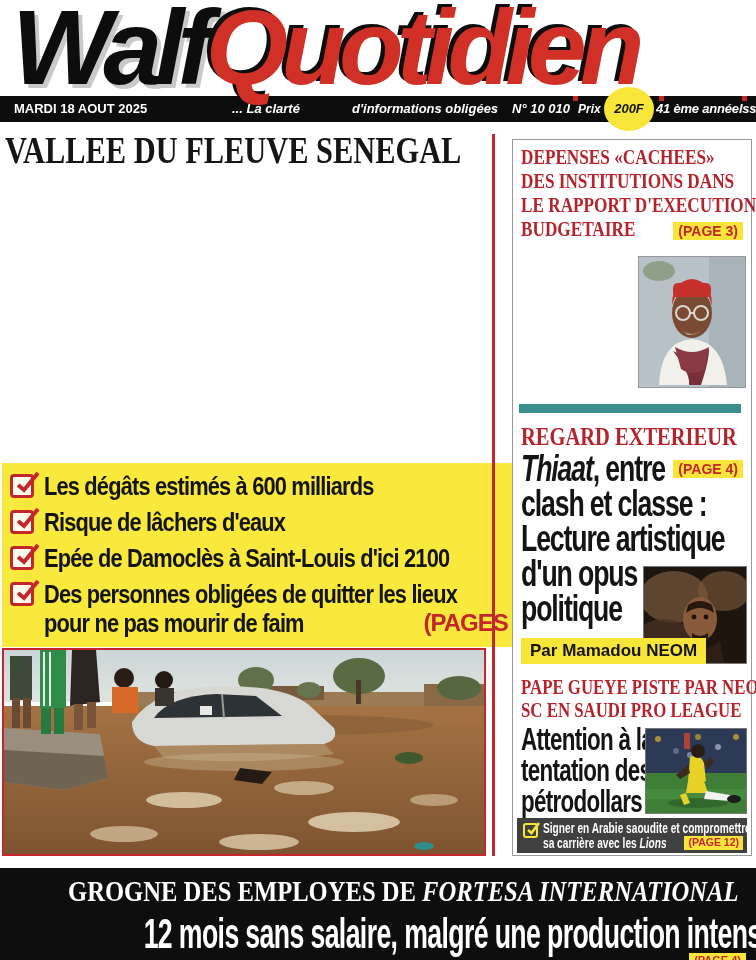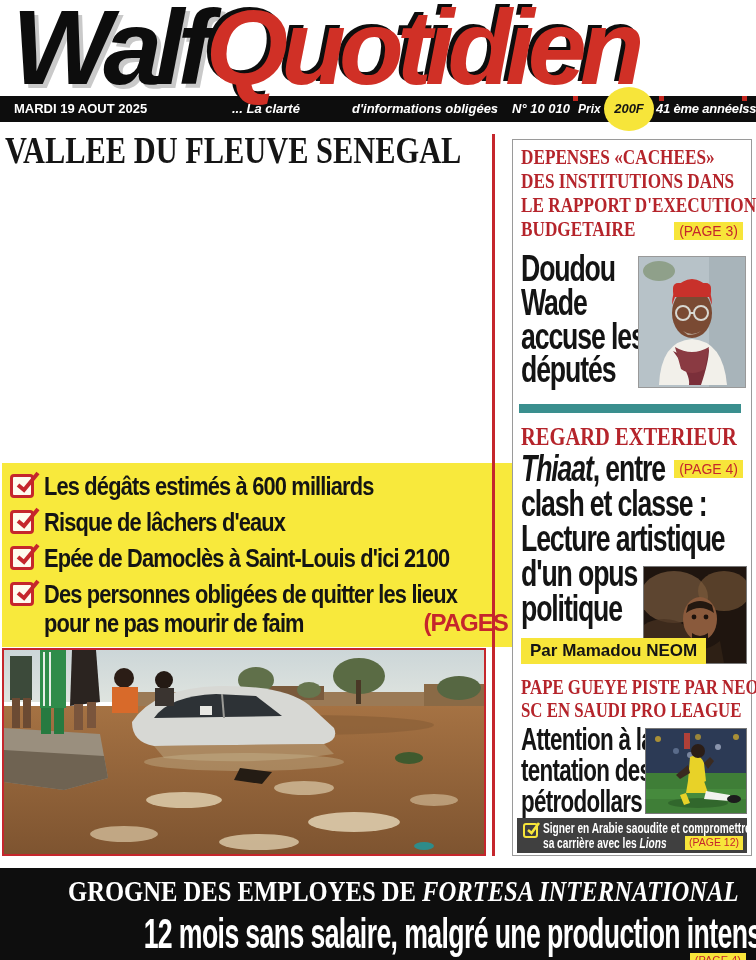--- a/index.html
+++ b/index.html
@@ -1,20 +1,20 @@
 <!DOCTYPE html>
 <html><head>
 <meta charset="utf-8">
 <style>
   html,body{margin:0;padding:0;background:#e8e8e8;}
   .page{position:relative;width:756px;height:960px;background:#ffffff;overflow:hidden;
         font-family:"Liberation Sans",sans-serif;color:#111;}
   
   .cx{display:block;white-space:nowrap;transform:scaleX(var(--sx,0.85));transform-origin:left center;}
-  .chip{display:inline-block;background:#f7e53a;color:#c5262c;font-weight:normal;font-style:normal;
+  .chip{display:inline-block;background:#f7e53a;color:#c5262c;font-weight:bold;font-style:normal;
         padding:0 5px;line-height:1.3;}
   
   .masthead{position:absolute;top:0;left:0;width:756px;height:136px;}
   .mast-title{position:absolute;top:-16px;left:12px;font-size:106px;font-weight:bold;font-style:italic;
               letter-spacing:-7px;white-space:nowrap;z-index:3;line-height:1.2;}
   .mast-title .walf{color:#0d0d0d;text-shadow:4px 4px 0 #c9c9c9;}
   .mast-title .quotidien{color:#d03026;text-shadow:-4px -3px 0 #0d0d0d;}
   .mast-bar{position:absolute;top:96px;left:0;width:756px;height:26px;background:#0d0d0d;z-index:2;}
   .mast-bar span{position:absolute;color:#fff;font-weight:bold;font-size:13px;line-height:26px;white-space:nowrap;}
   .bar-date{left:14px;}
@@ -94,21 +94,21 @@
 </head>
 <body>
 
 <div class="page">
 
   <header class="masthead">
     <div class="mast-title">
       <span class="walf">Walf</span><span class="quotidien">Quotidien</span>
     </div>
     <div class="mast-bar">
-      <span class="bar-date">MARDI 19 AOUT 2025</span>
+      <span class="bar-date">MARDI 18 AOUT 2025</span>
       <span class="bar-claim1">... La clarté</span>
       <span class="bar-claim2">d'informations obligées</span>
       <span class="bar-issue"><span style="position:static">N° 10 010</span><span class="redsq"></span></span>
       <span class="bar-prix">Prix</span>
       <span class="bar-year"><span class="redsq"></span><span style="position:static">41 ème année</span><span class="redsq"></span><span style="position:static">Issn 0850 6000</span></span>
       <span class="price-circle"><span>200F</span></span>
     </div>
   </header>
 
   <div class="lead-kicker cx">VALLEE DU FLEUVE SENEGAL</div>
@@ -228,26 +228,20 @@
   <aside class="sidebar">
 
     <div class="sb-kicker s1-kicker">
       <span class="cx">DEPENSES «CACHEES»</span>
       <span class="cx">DES INSTITUTIONS DANS</span>
       <span class="cx">LE RAPPORT D'EXECUTION</span>
       <span class="cx">BUDGETAIRE</span>
     </div>
     <span class="chip s1-chip">(PAGE 3)</span>
 
-    <div class="s1-head">
-      <span class="cx">Doudou</span>
-      <span class="cx">Wade</span>
-      <span class="cx">accuse les</span>
-      <span class="cx">députés</span>
-    </div>
 
     <div class="s1-photo">
       <svg viewBox="0 0 106 130" preserveAspectRatio="none">
         <rect width="106" height="130" fill="#b7c2c8"></rect>
         <rect x="70" y="0" width="36" height="130" fill="#a8b4ba"></rect>
         <ellipse cx="20" cy="14" rx="16" ry="10" fill="#8fa08a"></ellipse>
         <path d="M20 128 Q22 84 53 82 Q84 84 88 128 Z" fill="#f2f0ea"></path>
         <path d="M34 94 Q52 118 50 128 L62 128 Q70 104 70 92 Q53 104 34 94 Z" fill="#7b2f3a"></path>
         <path d="M36 90 Q53 100 70 90 L66 112 Q53 120 42 112 Z" fill="#8a3a42"></path>
         <ellipse cx="53" cy="56" rx="20" ry="25" fill="#7a4a33"></ellipse>

